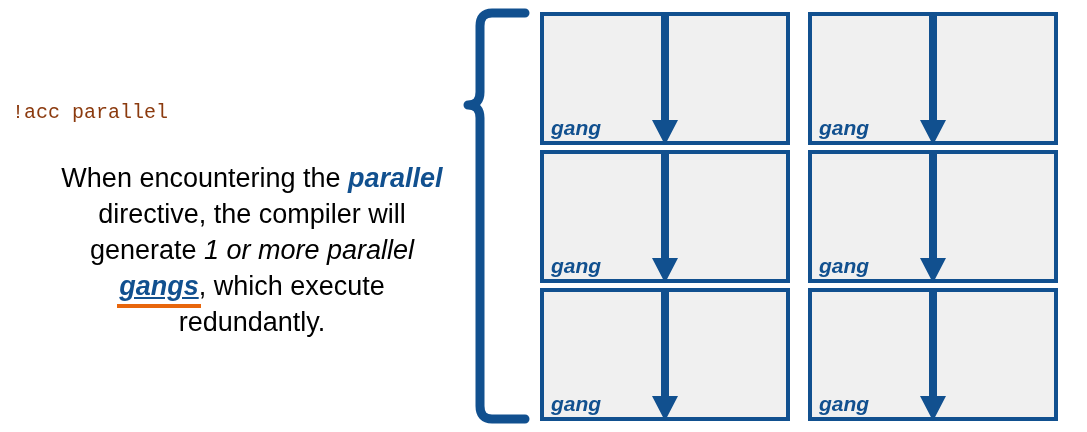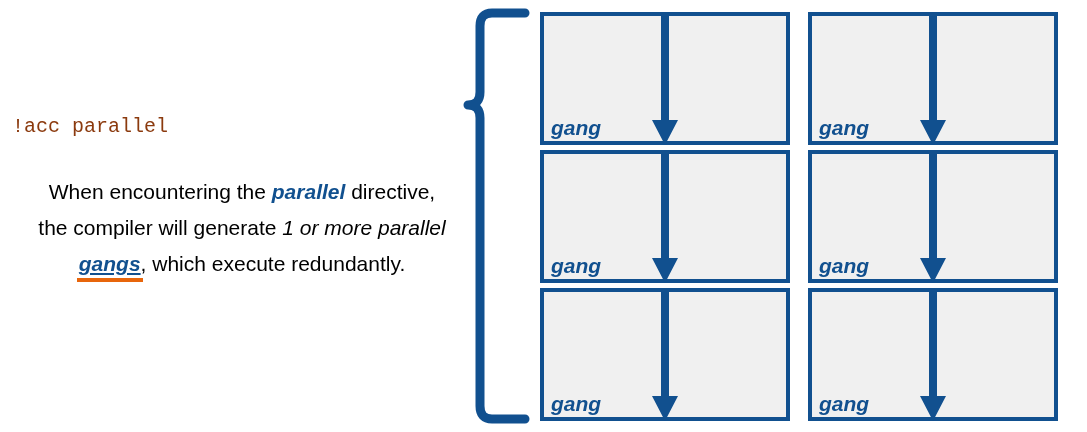--- a/index.html
+++ b/index.html
@@ -15,42 +15,41 @@
     font-family: "Liberation Sans", sans-serif;
   }
 
   
   #left-panel {
     position: absolute;
     left: 0;
     top: 0;
     width: 450px;
     height: 328px;
-    margin-top: 14px;
   }
 
   #directive-code {
     position: absolute;
     left: 12px;
     top: 100px;
     font-family: "Liberation Mono", "DejaVu Sans Mono", monospace;
     font-size: 20px;
     line-height: 26px;
     color: #8B3A0E;
     white-space: pre;
     letter-spacing: 0px;
   }
 
   #description-text {
     position: absolute;
-    left: 37px;
+    left: 47px;
     top: 160px;
     width: 410px;
     text-align: center;
-    font-size: 21px;
+    font-size: 27px;
     line-height: 36px;
     color: #000000;
     font-family: "Liberation Sans", sans-serif;
   }
 
   .kw-blue {
     color: #11508F;
     font-weight: bold;
     font-style: italic;
   }

